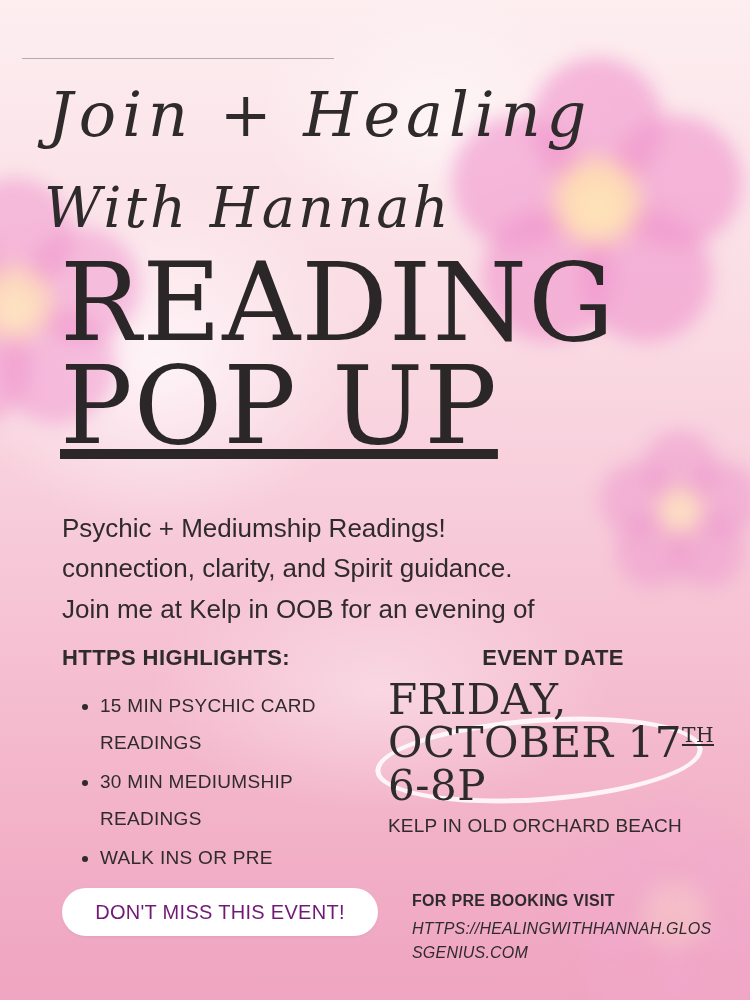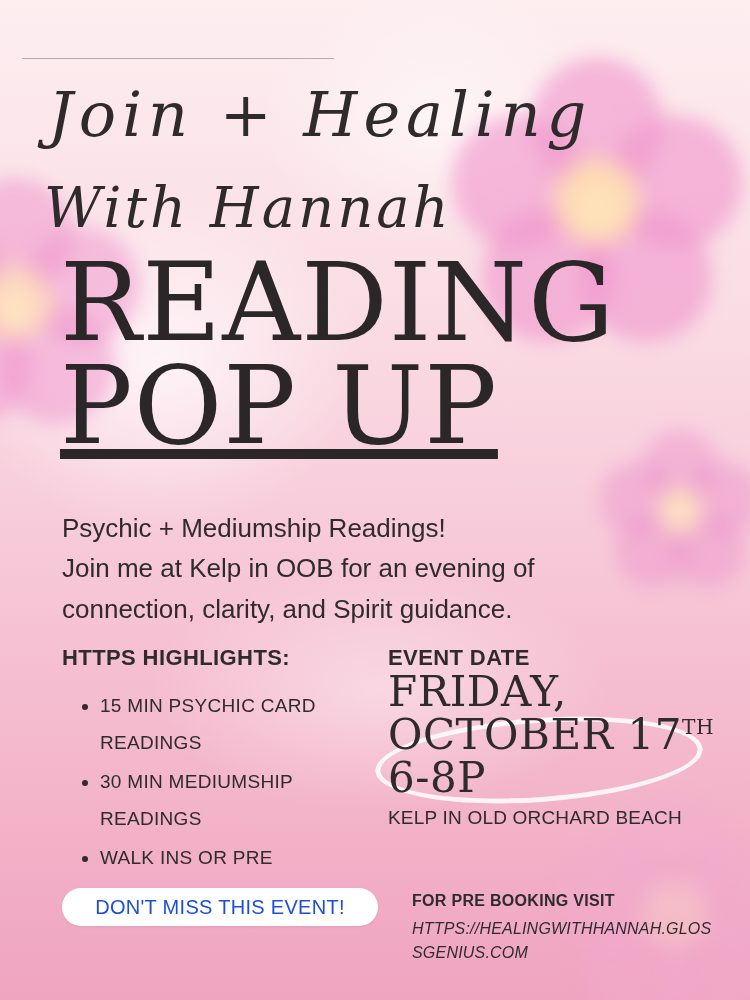--- a/index.html
+++ b/index.html
@@ -191,57 +191,59 @@
     font-size: 19px;
     line-height: 1.95;
     letter-spacing: 0.3px;
   }
   .bullets li { margin-bottom: 2px; }
 
   .cta {
     position: absolute;
     left: 62px; top: 888px;
     width: 316px;
-    height: 38px;
+    height: 48px;
     border-radius: 28px;
     background: #ffffff;
     display: flex;
     align-items: center;
     justify-content: center;
     font-size: 20px;
     letter-spacing: 0.3px;
-    color: #1d4ed8;
+    color: #701a75;
     box-shadow: 0 1px 3px rgba(0,0,0,0.06);
   }
 
   
   .col-right {
     position: absolute;
     left: 388px; top: 645px;
     width: 330px;
   }
   .date-label {
     font-size: 22px;
     font-weight: bold;
     letter-spacing: 0.4px;
     color: #2f2b2c;
-    margin: 0 0 0 0;
+    margin: 0 0 8px 0;
+    text-align: center;
   }
   .date-big {
     position: relative;
     font-family: "DejaVu Serif", serif;
     font-size: 42px;
     line-height: 1.02;
     color: #2f2b2c;
     letter-spacing: 0.5px;
     white-space: nowrap;
   }
   .date-big sup {
     font-size: 0.48em;
     vertical-align: super;
+    text-decoration: underline;
   }
   .ellipse {
     position: absolute;
     left: 375px; top: 718px;
     width: 318px; height: 74px;
     border: 5px solid rgba(255,255,255,0.85);
     border-radius: 50%;
     transform: rotate(-4deg);
     pointer-events: none;
   }
@@ -321,22 +323,22 @@
   <div class="top-rule"></div>
 
   <div class="script-1">Join + Healing</div>
   <div class="script-2">With Hannah</div>
 
   <div class="display display-1">READING</div>
   <div class="display display-2">POP UP</div>
 
   <div class="intro">
     <div>Psychic + Mediumship Readings!</div>
+    <div>connection, clarity, and Spirit guidance.</div>
     <div>Join me at Kelp in OOB for an evening of</div>
-    <div>connection, clarity, and Spirit guidance.</div>
   </div>
 
   <div class="col-left">
     <p class="section-title">HTTPS HIGHLIGHTS:</p>
     <ul class="bullets">
       <li>15 MIN PSYCHIC CARD READINGS</li>
       <li>30 MIN MEDIUMSHIP READINGS</li>
       <li>WALK INS OR PRE BOOKING</li>
     </ul>
   </div>

